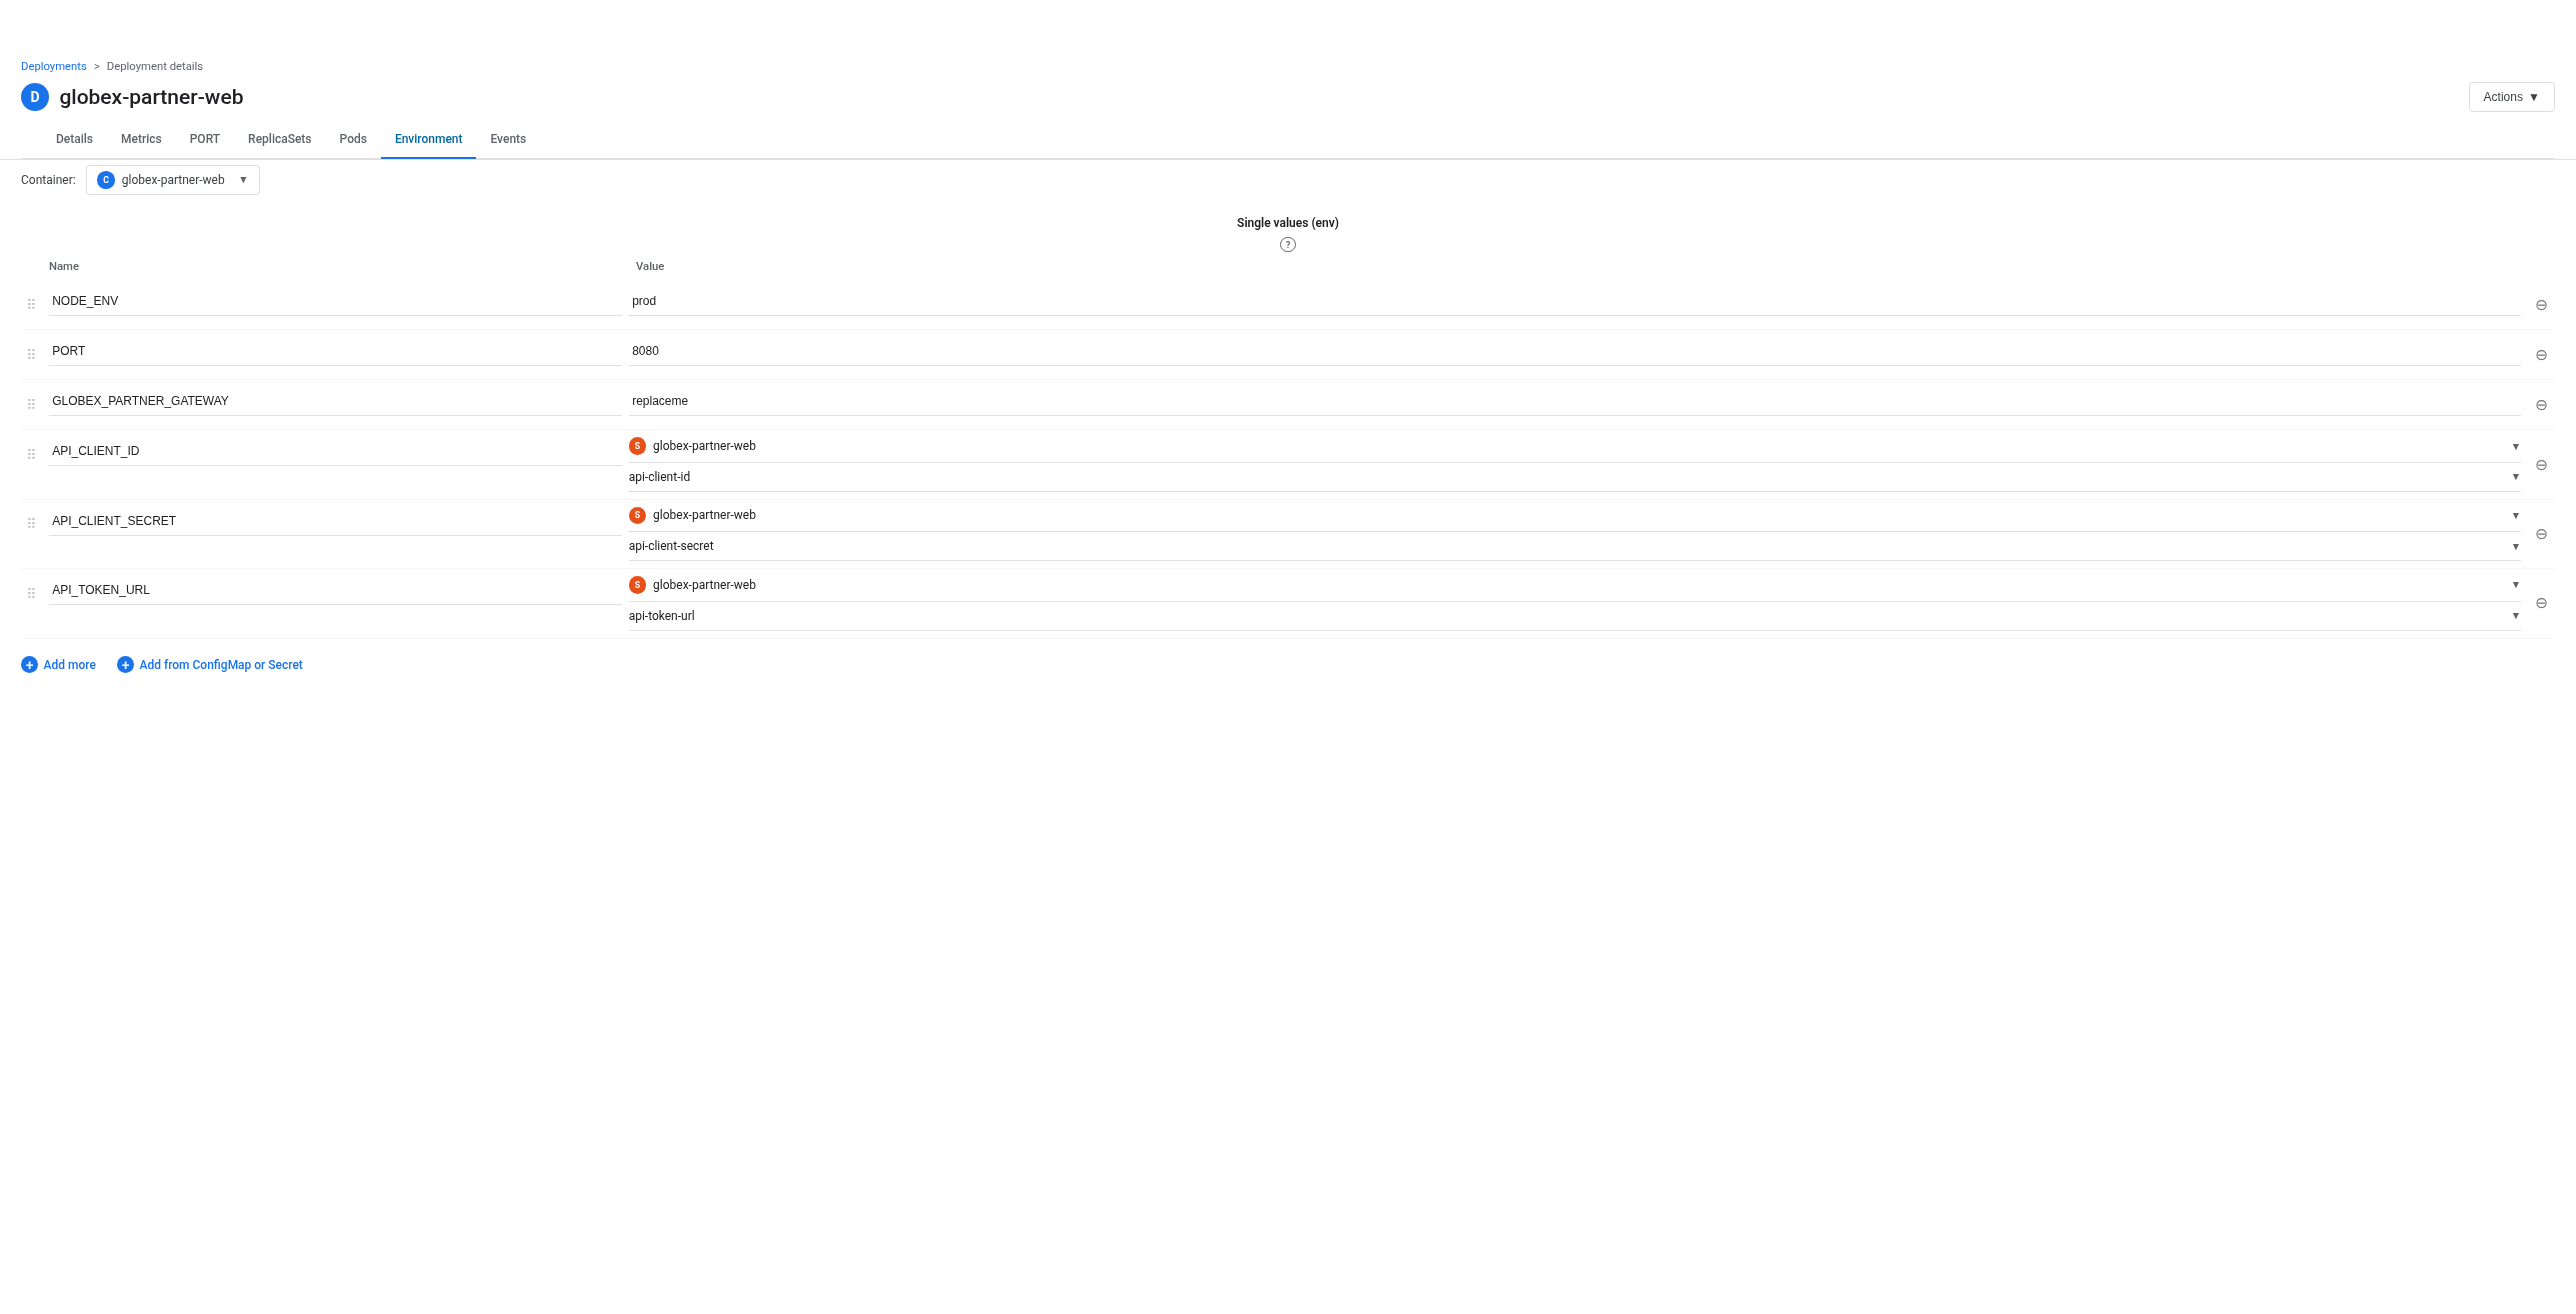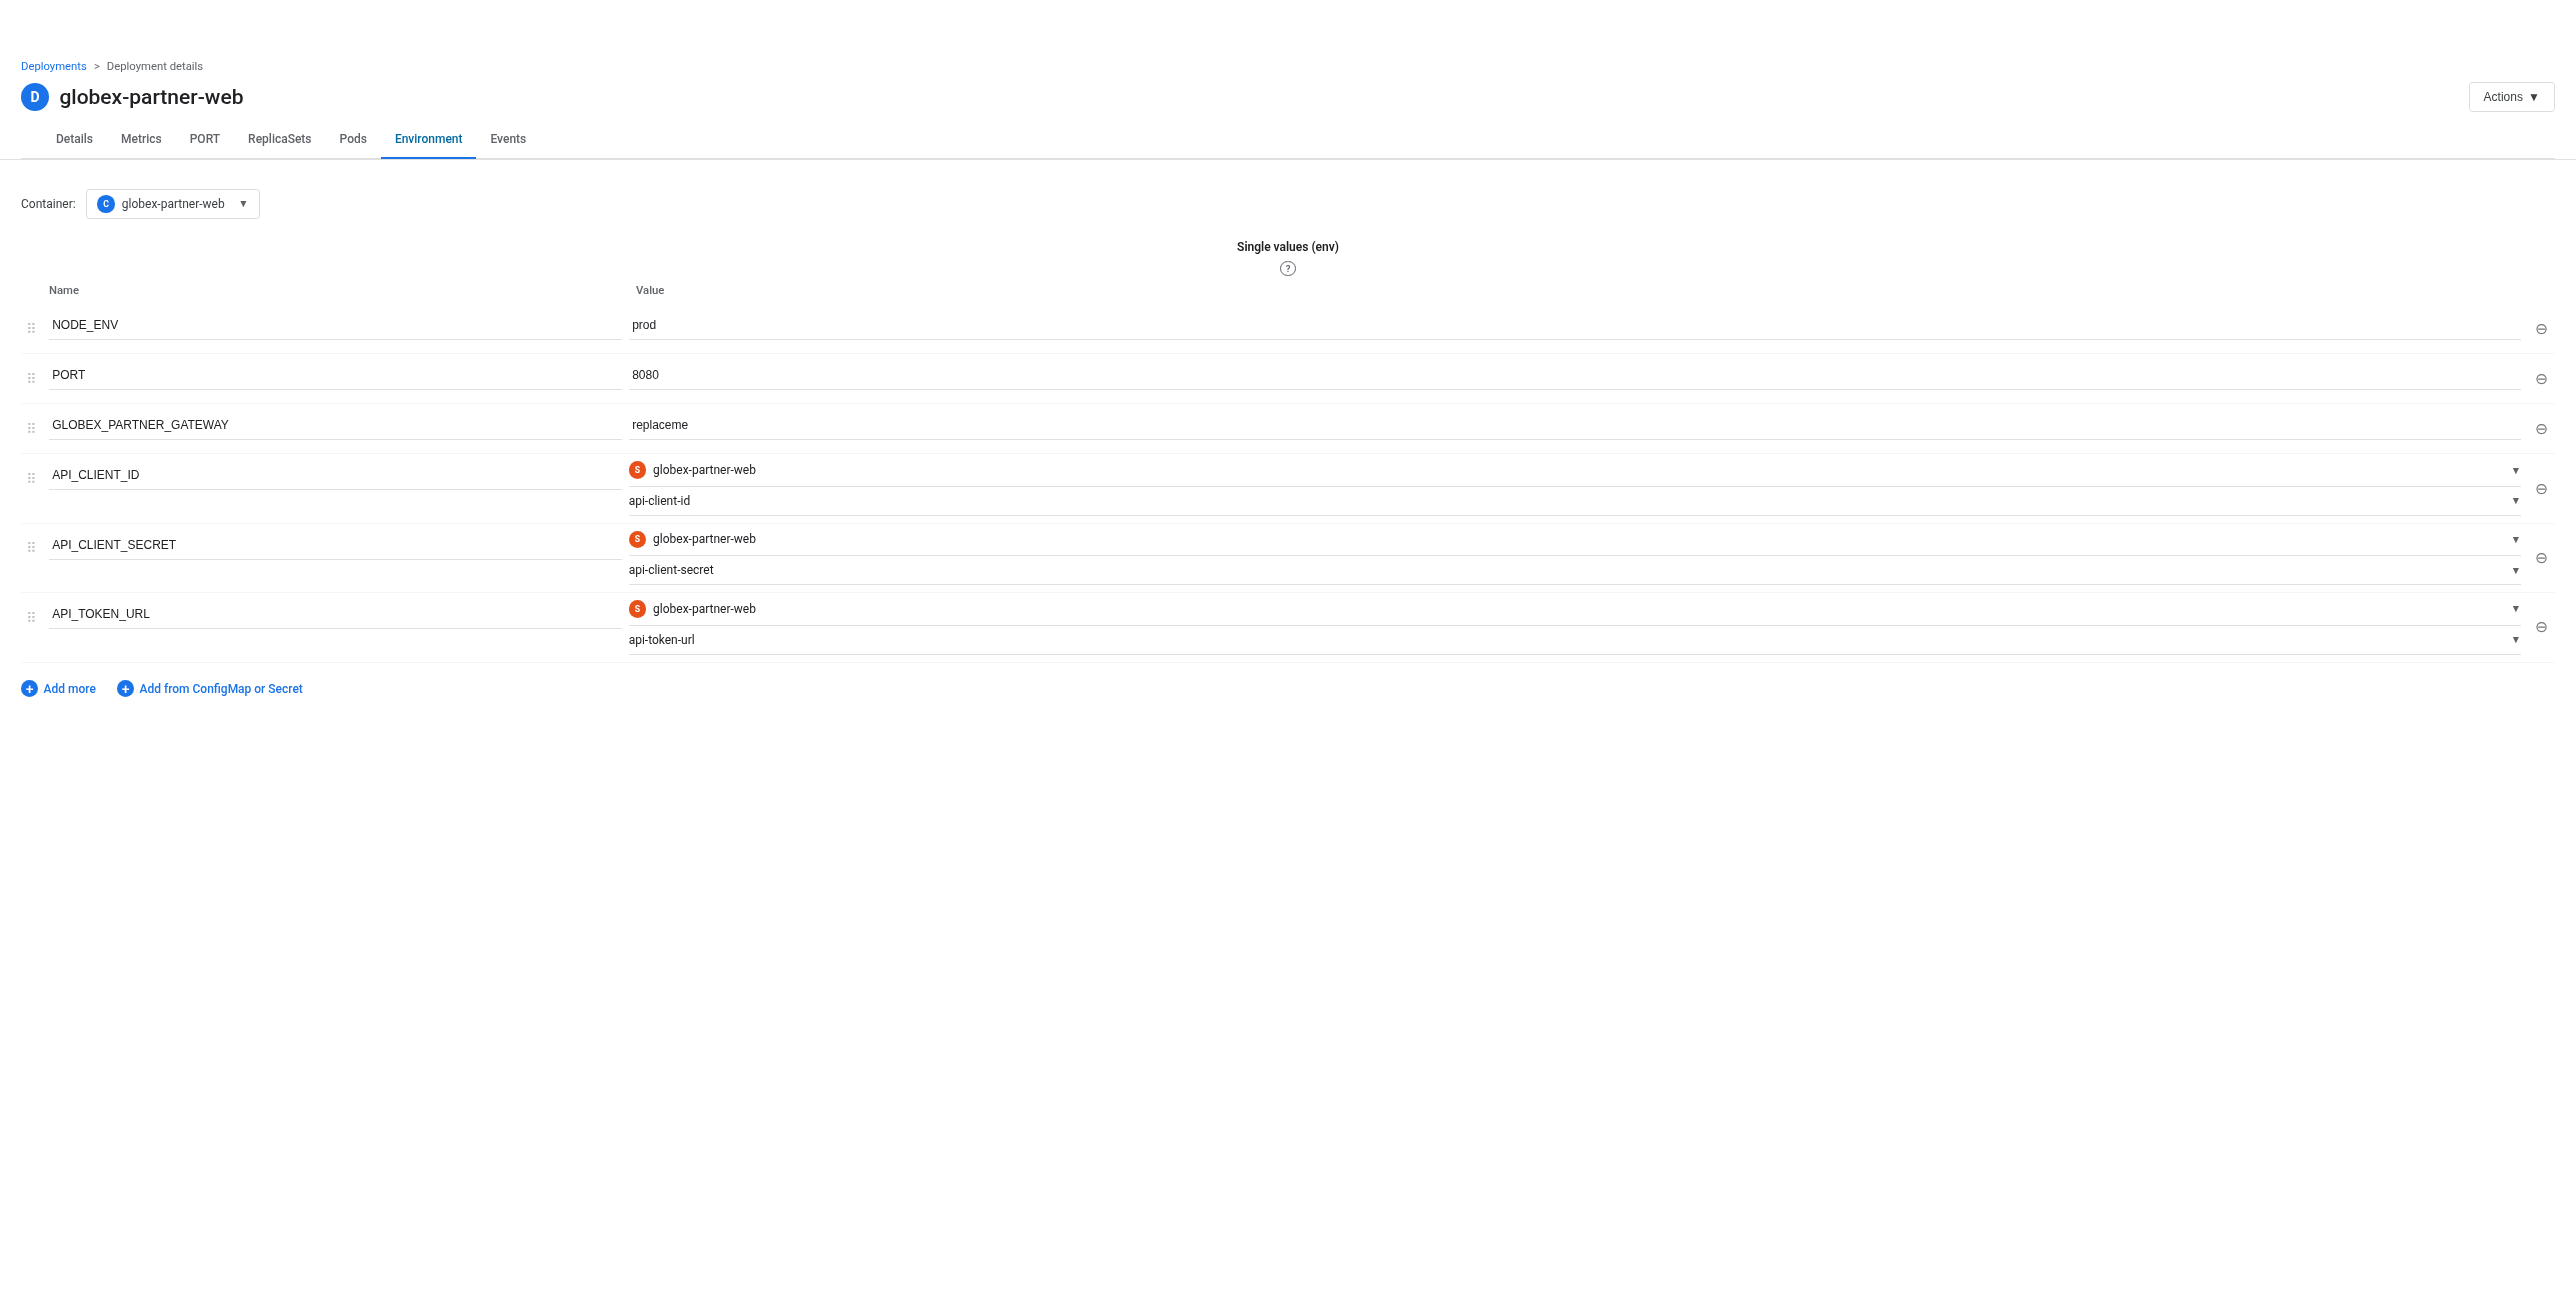--- a/index.html
+++ b/index.html
@@ -14,21 +14,21 @@
     .title-row { display: flex; align-items: center; justify-content: space-between; padding-bottom: 10.4px; }
     .app-title { display: flex; align-items: center; gap: 10.4px; font-size: 21px; font-weight: 500; color: #202124; }
     .app-icon { width: 28px; height: 28px; background: #1a73e8; border-radius: 50%; display: flex; align-items: center; justify-content: center; color: white; font-size: 14px; font-weight: 700; }
 
     .actions-btn { display: flex; align-items: center; gap: 5.2px; border: 0.9px solid #dadce0; border-radius: 3.5px; padding: 7px 14px; cursor: pointer; background: #fff; font-size: 12px; color: #3c4043; }
 
     .tabs { display: flex; gap: 0; border-bottom: 0.9px solid #e0e0e0; padding: 0 21px; align-items: center; }
     .tab { padding: 10.4px 14px; cursor: pointer; color: #5f6368; font-size: 12px; font-weight: 500; border-bottom: 2.6px solid transparent; margin-bottom: -0.9px; }
     .tab.active { color: #0369a1; border-bottom: 2.6px solid #1a73e8; }
 
-    .content { padding: 29px 21px; }
+    .content { padding: 5px 21px; }
 
     .container-selector { display: flex; align-items: center; gap: 10.4px; margin-bottom: 21px; }
     .container-label { font-size: 12px; color: #3c4043; }
     .container-dropdown { display: flex; align-items: center; gap: 7px; border: 0.9px solid #dadce0; border-radius: 3.5px; padding: 5.2px 10.4px; cursor: pointer; background: #fff; min-width: 174px; }
     .container-icon { width: 17.4px; height: 17.4px; background: #1a73e8; border-radius: 50%; display: flex; align-items: center; justify-content: center; color: white; font-size: 8.7px; font-weight: 700; }
     .container-name { font-size: 12px; color: #3c4043; flex: 1; }
     .dropdown-arrow { color: #5f6368; font-size: 10.4px; }
 
     .section-title { display: flex; align-items: center; gap: 7px; font-size: 12px; font-weight: 600; color: #202124; margin-bottom: 8px; flex-direction: column; }
     .help-icon { width: 15.6px; height: 15.6px; border: 0.9px solid #5f6368; border-radius: 50%; display: flex; align-items: center; justify-content: center; font-size: 9.5px; color: #5f6368; cursor: pointer; }

